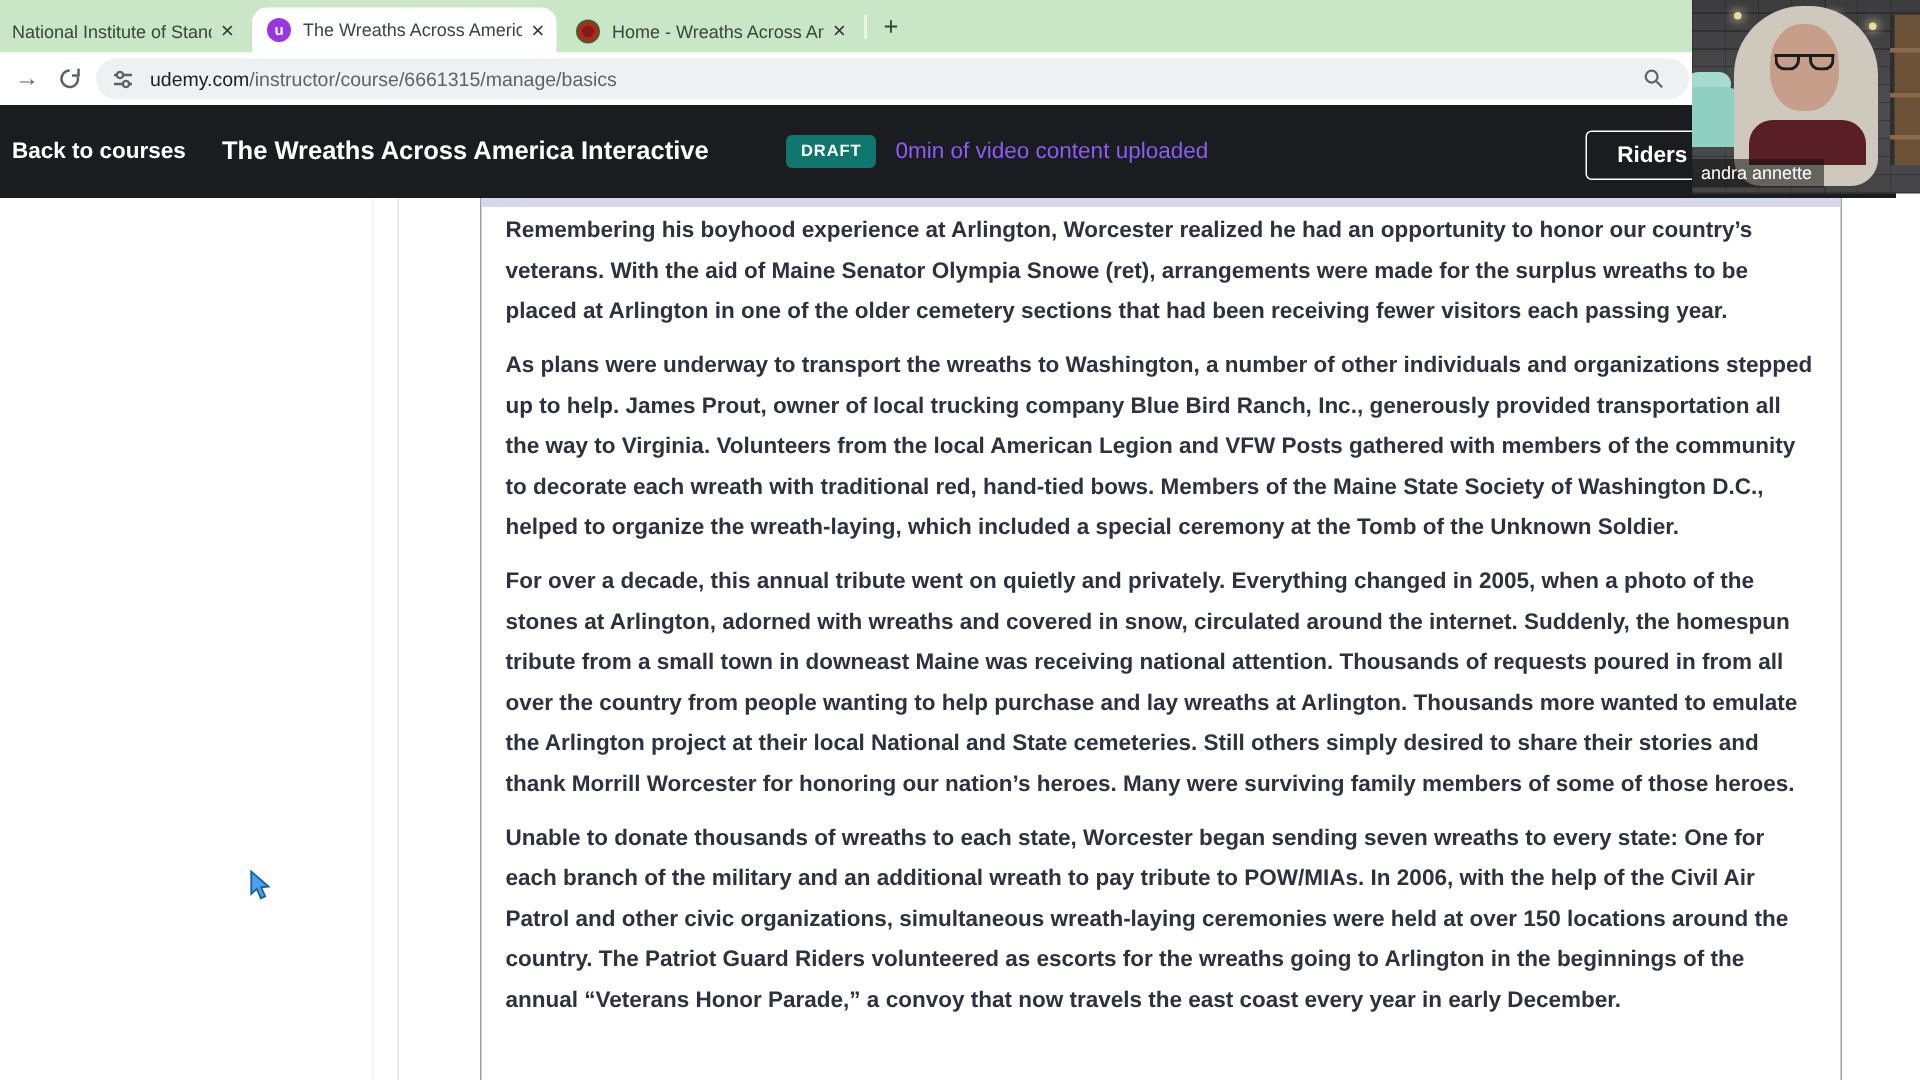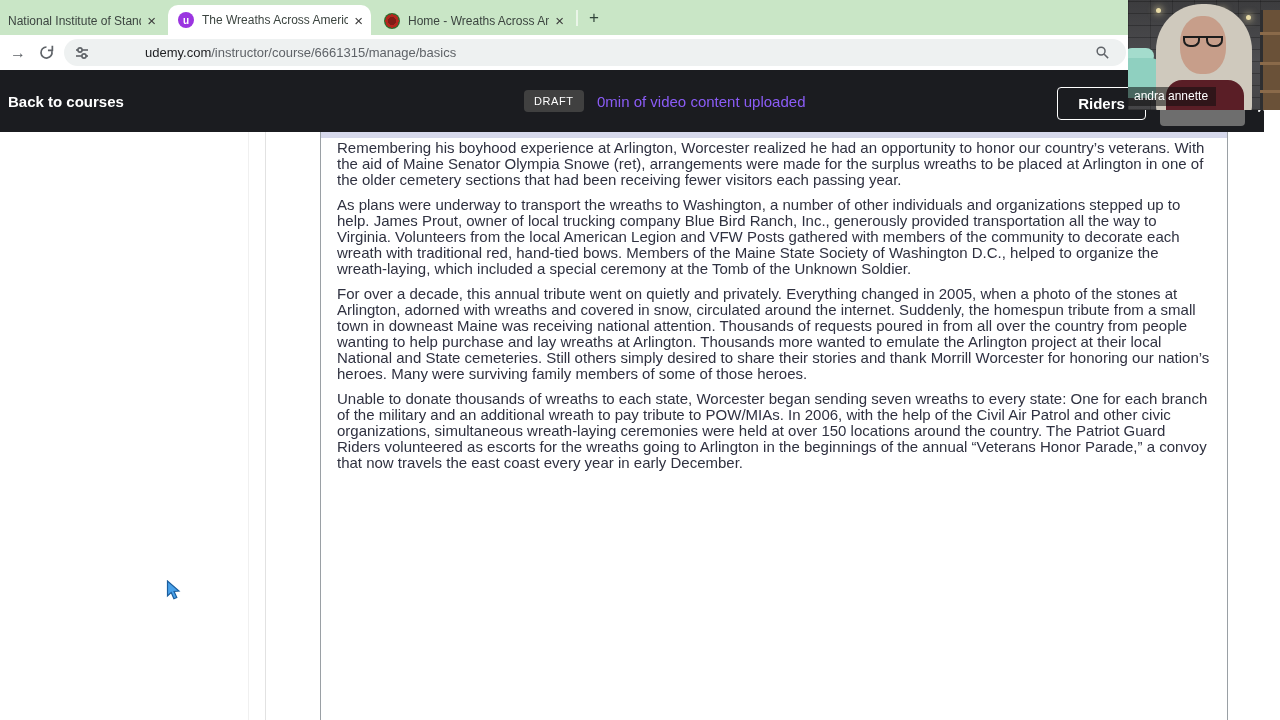--- a/index.html
+++ b/index.html
@@ -18,55 +18,55 @@
   .favicon-udemy { background:#9b35e0; color:#fff; font-size:10px; font-weight:bold; }
   .favicon-wreath { background:radial-gradient(circle at 50% 50%, #7e1d16 0 34%, #b3261e 35% 58%, #37672d 59% 100%); }
   .tab-divider { position:absolute; left:576px; top:10px; width:2px; height:16px; background:#eaf5e8; }
   .newtab { position:absolute; left:583px; top:7px; width:22px; height:22px; font-size:17px; color:#31453a;
     display:flex; align-items:center; justify-content:center; }
 
   
   .urlrow { position:absolute; left:0; top:35px; width:1280px; height:35px; background:#ffffff; }
   .nav-ic { position:absolute; top:0; height:35px; display:flex; align-items:center; justify-content:center; color:#5f6368; }
   .omnibox { position:absolute; left:64px; top:4px; width:1062px; height:27px; background:#eef1f1;
-    border-radius:14px; display:flex; align-items:center;gap:45px; }
+    border-radius:14px; display:flex; align-items:center; }
   .url-text { font-size:13px; margin-left:10px; white-space:nowrap; }
   .url-domain { color:#202124; }
   .url-path { color:#5f6368; }
 
   
   .appheader { position:absolute; left:0; top:70px; width:1264px; height:62px; background:#1b1c20; color:#fff; }
   .back-label { position:absolute; left:8px; top:50%; transform:translateY(-50%); font-size:15px; font-weight:bold; }
   .course-title { position:absolute; left:148px; top:50%; transform:translateY(-50%); font-size:17px; font-weight:bold; }
-  .draft-badge { position:absolute; left:524px; top:50%; transform:translateY(-50%); background:#404040;
-    color:#fff; font-size:11px; font-weight:normal; letter-spacing:.6px; padding:5px 10px; border-radius:4px; }
+  .draft-badge { position:absolute; left:524px; top:50%; transform:translateY(-50%); background:#0f766e;
+    color:#fff; font-size:11px; font-weight:bold; letter-spacing:.6px; padding:5px 10px; border-radius:4px; }
   .video-status { position:absolute; left:597px; top:50%; transform:translateY(-50%); font-size:15px; color:#8b5cf6; }
   .preview-btn { position:absolute; left:1057px; top:17px; width:89px; height:33px; background:transparent;
     border:1.5px solid #fff; border-radius:4px; color:#fff; font-size:15px; font-weight:bold;
     font-family:"Liberation Sans",sans-serif; }
   .obscured-btn { position:absolute; left:1160px; top:30px; width:85px; height:26px; background:#6e6e6e;
     border:none; border-radius:4px; }
   .squiggle { position:absolute; left:1258px; top:33px; }
 
   
   .content { position:absolute; left:0; top:132px; width:1280px; height:588px; background:#fff; }
   .vline { position:absolute; top:0; bottom:0; width:1px; }
   .vline-faint { left:248px; background:#f0f0f0; }
   .vline-sidebar { left:265px; background:#e2e2e2; }
   .vline-panel-l { left:320px; background:#9aa0a5; }
   .vline-panel-r { left:1227px; background:#9aa0a5; }
   .lavender-strip { position:absolute; left:321px; top:0; width:906px; height:6px; background:#d6d8eb; }
   .textbody { position:absolute; left:337px; top:8px; width:874px; color:#2f3140; }
-  .textbody p { font-size:15px; line-height:16px; font-weight:normal; margin:0 0 9px 0; }
+  .textbody p { font-size:15px; line-height:27px; font-weight:bold; margin:0 0 9px 0; }
 
   
   .cursor { position:absolute; left:166px; top:580px; z-index:200; }
 
   
-  .webcam { position:absolute; left:1128px; top:0; width:152px; height:110px; overflow:hidden; z-index:100;
+  .webcam { position:absolute; left:1128px; top:0; width:152px; height:129px; overflow:hidden; z-index:100;
     background:
       repeating-linear-gradient(0deg, rgba(0,0,0,.25) 0 1px, transparent 1px 12px),
       repeating-linear-gradient(90deg, rgba(0,0,0,.18) 0 1px, transparent 1px 22px),
       linear-gradient(180deg, #3c3c3e 0%, #4d4d50 55%, #454547 100%); }
   .cam-light { position:absolute; width:5px; height:5px; border-radius:50%; background:#e9dca6;
     box-shadow:0 0 6px 2px rgba(233,220,166,.5); }
   .cam-chair { position:absolute; left:-8px; top:58px; width:44px; height:40px; background:#8fd0c0;
     border-radius:10px 14px 4px 4px; }
   .cam-chair-back { position:absolute; left:-4px; top:48px; width:30px; height:16px; background:#a4dccd; border-radius:8px; }
   .cam-shelf { position:absolute; right:-6px; top:10px; width:26px; height:100px; background:#6a5138;
@@ -128,20 +128,21 @@
     <span class="url-text"><span class="url-domain">udemy.com</span><span class="url-path">/instructor/course/6661315/manage/basics</span></span>
     <svg width="15" height="15" viewBox="0 0 16 16" style="position:absolute; right:16px; top:6px;">
       <circle cx="6.5" cy="6.5" r="4.2" fill="none" stroke="#5f6368" stroke-width="1.6"></circle>
       <line x1="9.8" y1="9.8" x2="14" y2="14" stroke="#5f6368" stroke-width="1.6"></line>
     </svg>
   </div>
 </div>
 
 <div class="appheader">
   <span class="back-label">Back to courses</span>
+  <span class="course-title">The Wreaths Across America Interactive</span>
   <span class="draft-badge">DRAFT</span>
   <span class="video-status">0min of video content uploaded</span>
   <button class="preview-btn">Riders</button>
   <button class="obscured-btn"></button>
   <svg class="squiggle" width="20" height="12" viewBox="0 0 20 12">
     <polyline points="1,8 4,3 7,8 10,3 13,8 16,3 19,7" fill="none" stroke="#ffffff" stroke-width="2" stroke-linecap="round" stroke-linejoin="round"></polyline>
   </svg>
 </div>
 
 <div class="content">

